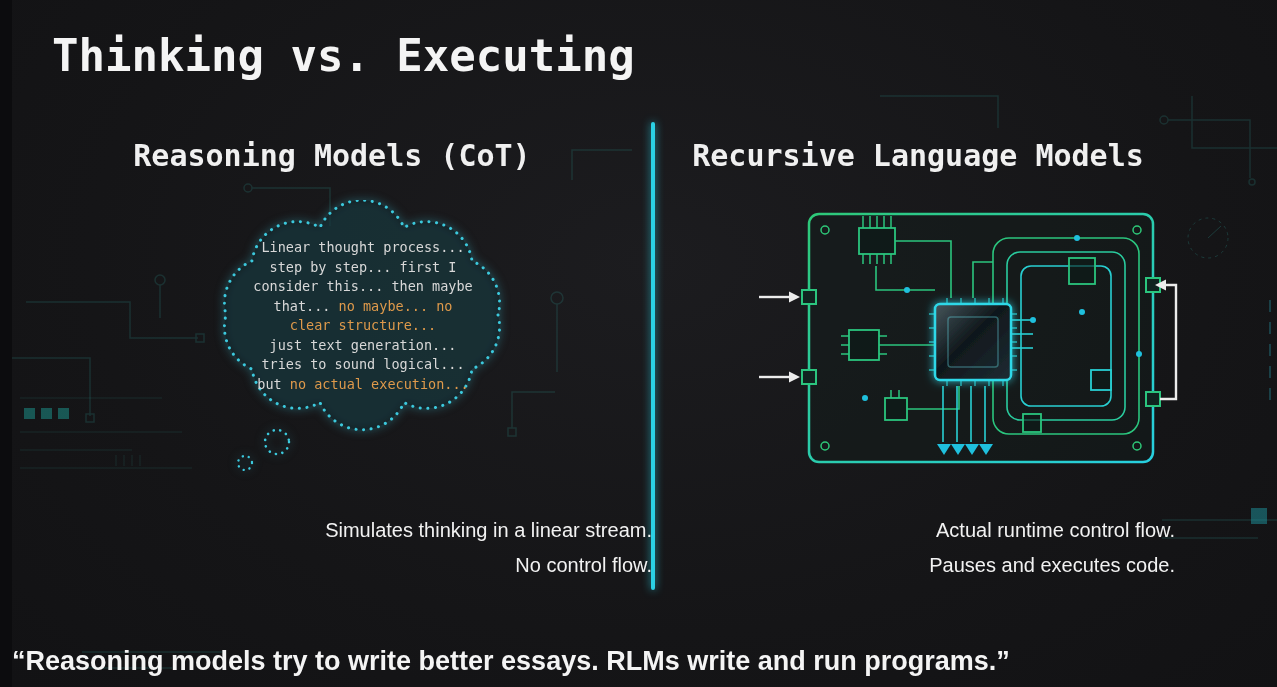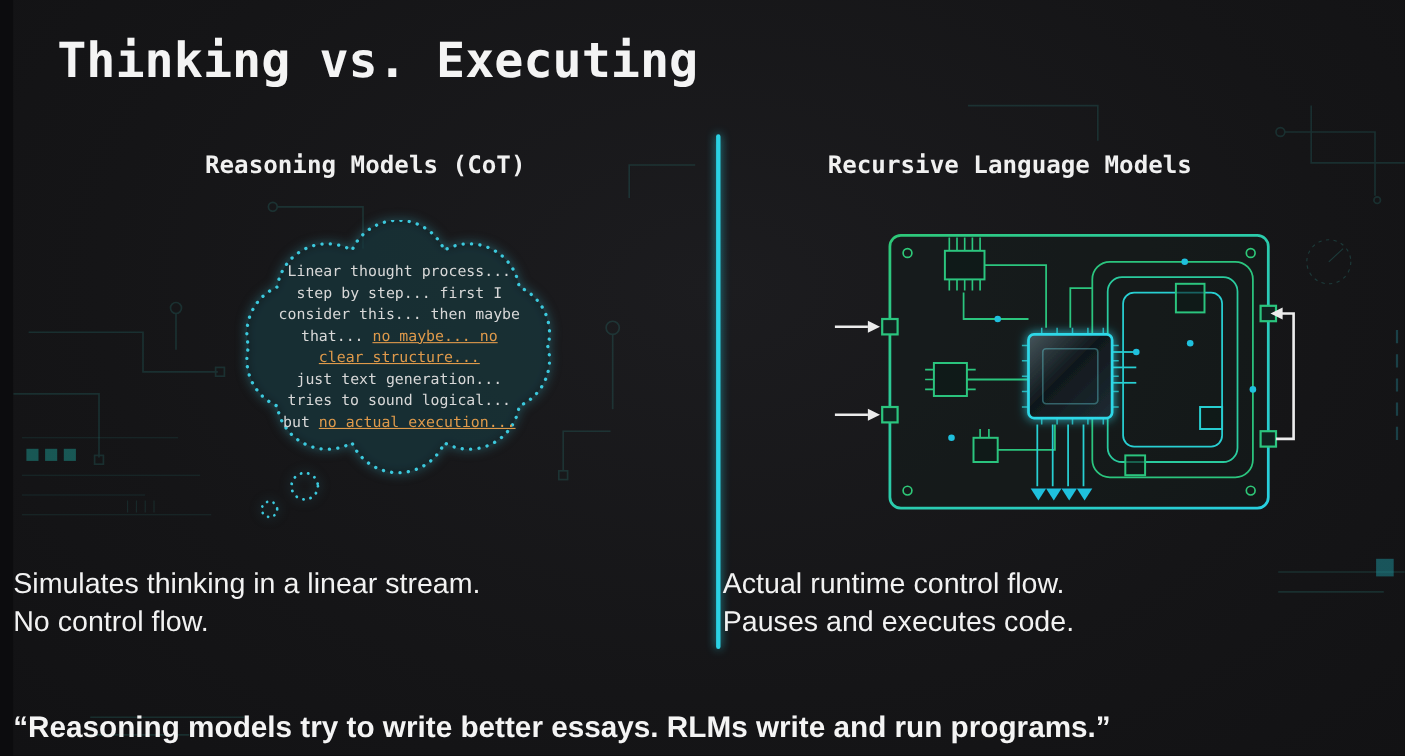--- a/index.html
+++ b/index.html
@@ -17,35 +17,35 @@
     font-size:44px; color:#f4f4f4; white-space:nowrap;
   }
   .divider {
     position:absolute; left:639px; top:122px; width:4px; height:468px;
     background:#2bd1e4; border-radius:2px;
     box-shadow:0 0 9px rgba(43,209,228,0.75);
   }
   .heading {
     position:absolute; top:138px;
     font-family:"DejaVu Sans Mono", monospace; font-weight:bold;
-    font-size:22px; color:#f0f0f0; text-align:center; white-space:nowrap;
+    font-size:30px; color:#f0f0f0; text-align:center; white-space:nowrap;
   }
   .heading.left  { left:0;    width:640px; }
   .heading.right { left:643px; width:526px; }
   .cloud { position:absolute; left:185px; top:200px; width:332px; height:276px; }
   .cloud svg { position:absolute; left:0; top:0; filter:drop-shadow(0 0 5px rgba(60,201,221,0.55)); }
   .cloud-text {
     position:absolute; left:36px; top:38px; width:260px; text-align:center;
     font-family:"DejaVu Sans Mono", monospace; font-size:13.5px; line-height:19.5px;
     color:#d8d8d8;
   }
-  .orange { color:#df9a4b;text-decoration:underline; }
+  .orange { color:#df9a4b; }
   .circuit { position:absolute; left:735px; top:202px; width:432px; height:282px; }
   .caption {
-    position:absolute; text-align:left; font-size:26px; line-height:35px;
+    position:absolute; text-align:right; font-size:20px; line-height:35px;
     color:#f2f2f2;
   }
   .left-cap  { left:0;    width:640px; top:513px; }
   .right-cap { left:645px; width:518px; top:513px; }
   .quote {
     position:absolute; left:0; top:646px; width:1277px; text-align:left;
     font-size:27px; color:#f4f4f4;font-weight:bold;
   }
 </style>
 </head>

